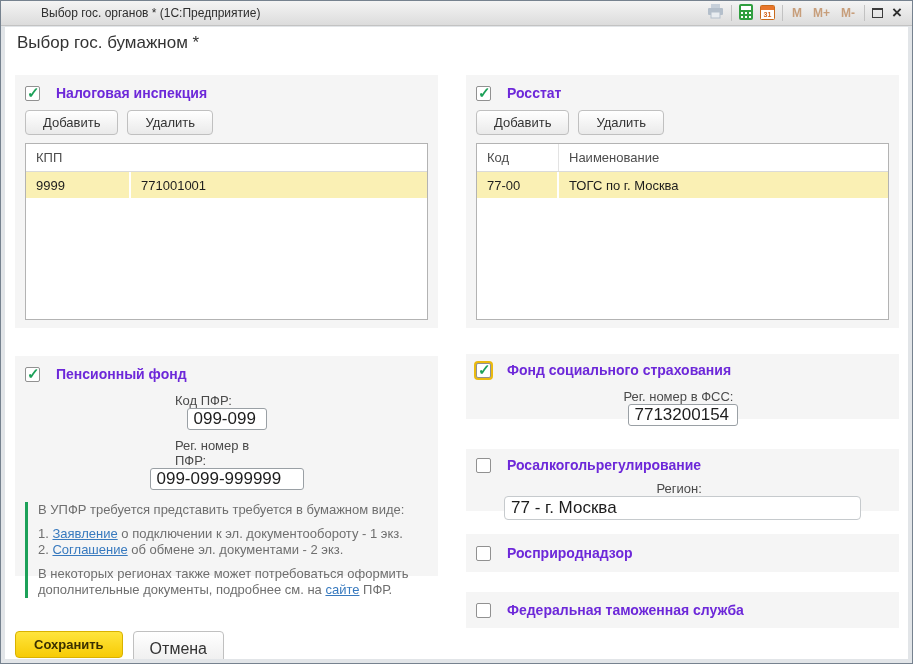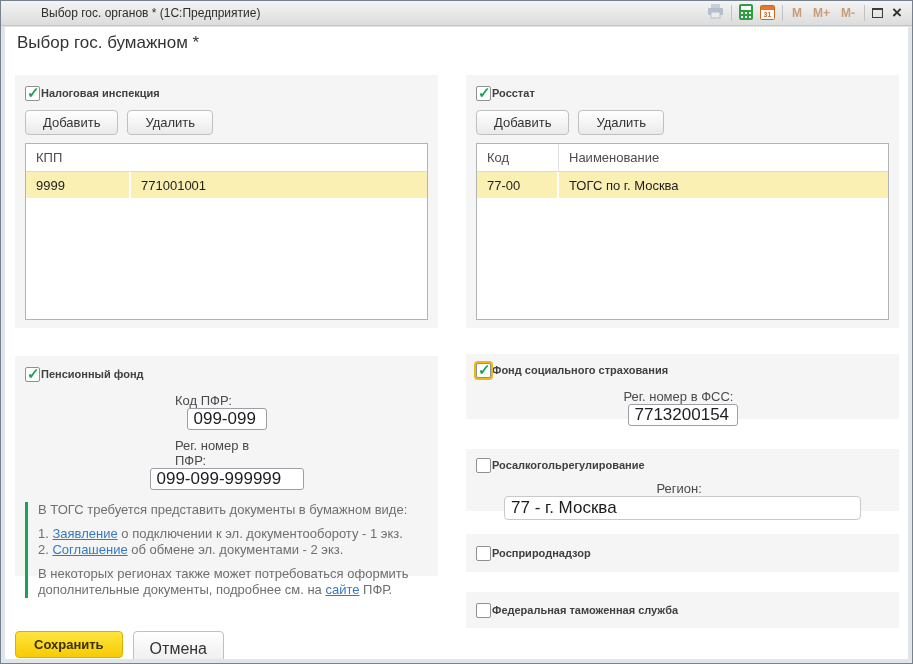--- a/index.html
+++ b/index.html
@@ -33,21 +33,21 @@
   .col-left  { left:10px;  width:423px; }
   .col-right { left:461px; width:433px; }
 
   .section { background:#f5f5f5; padding:8px 10px; }
   .sec-head { display:flex; align-items:center; height:20px; }
   .cb { width:15px; height:15px; background:#fff; border:1px solid #919191; border-radius:2px;
         position:relative; flex:0 0 auto; }
   .cb.checked::after { content:"✓"; position:absolute; left:1px; top:-3px; color:#1da159;
         font-size:15px; font-weight:bold; }
   .cb.focused { box-shadow:0 0 0 2px #eaba10; }
-  .sec-title { margin-left:1px; font-size:11px; font-weight:bold; color:#404040; }
+  .sec-title { margin-left:16px; font-size:14px; font-weight:bold; color:#6d28d9; }
 
   .btn-row { display:flex; gap:9px; margin-top:7px; }
   .btn { height:25px; padding:0 17px; background:linear-gradient(#ffffff,#eaeaea);
          border:1px solid #c0c0c0; border-radius:4px; font-size:13px; color:#333;
          display:flex; align-items:center; }
 
   .grid { margin-top:8px; height:177px; background:#fff; border:1px solid #b3b3b3; }
   .g-head { display:flex; height:28px; border-bottom:1px solid #dadada; color:#4d4d4d; }
   .g-head .cell { display:flex; align-items:center; padding-left:10px; }
   .g-row { display:flex; height:26px; background:#faf0b4; }
@@ -183,21 +183,21 @@
         </div>
         <div class="f-row f-row1">
           <span class="f-label">Код ПФР:</span>
           <span class="inp inp-pfr1">099-099</span>
         </div>
         <div class="f-row f-row2">
           <span class="f-label">Рег. номер в ПФР:</span>
           <span class="inp inp-pfr2">099-099-999999</span>
         </div>
         <div class="note">
-          <p>В ТОГС требуется представить документы в бумажном виде:</p>
+          <p>В УПФР требуется представить требуется в бумажном виде:</p>
           <div class="items">
             <div><span>1. </span><a>Заявление</a><span> о подключении к эл. документообороту - 1 экз.</span></div>
             <div><span>2. </span><a>Соглашение</a><span> об обмене эл. документами  - 2 экз.</span></div>
           </div>
           <p><span>В некоторых регионах также может потребоваться оформить дополнительные документы, подробнее см. на </span><a>сайте</a><span> ПФР.</span></p>
         </div>
       </div>
 
     </div>
 

